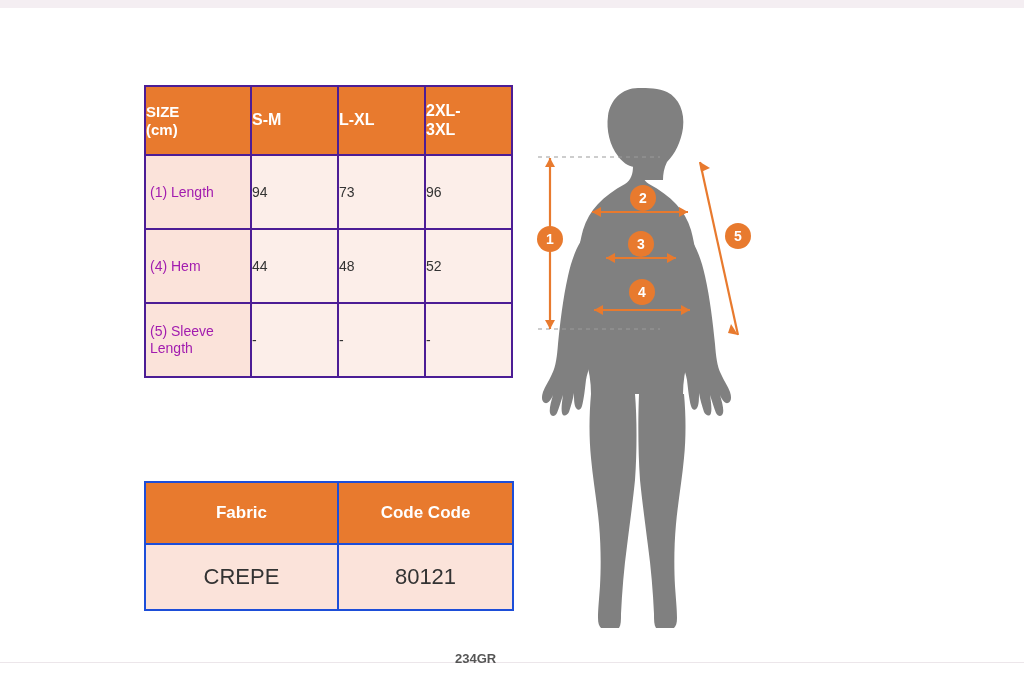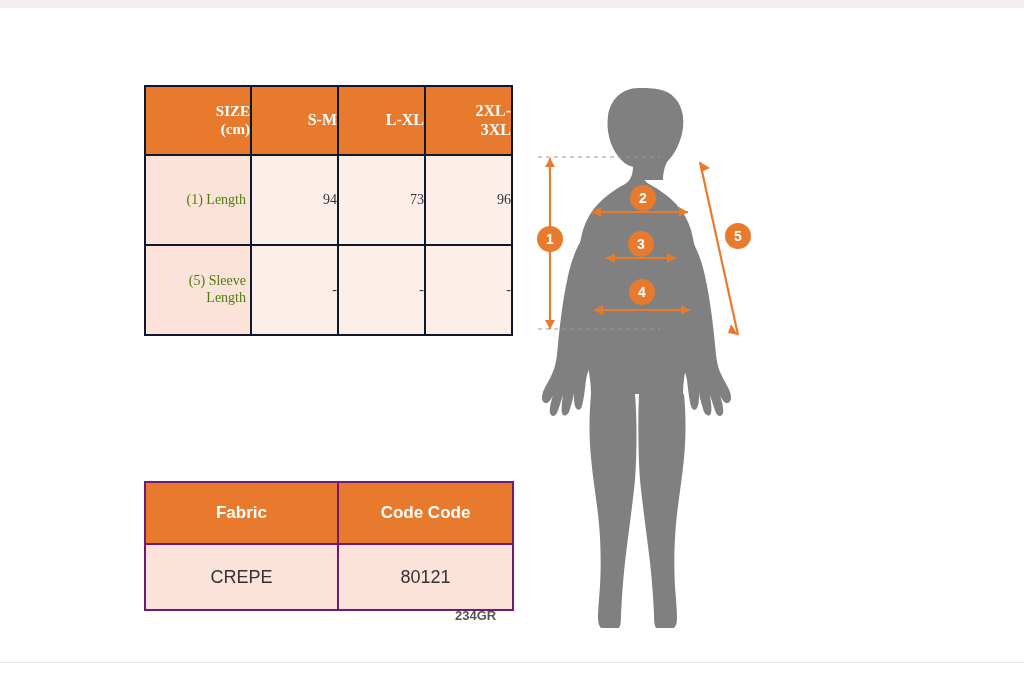--- a/index.html
+++ b/index.html
@@ -32,93 +32,92 @@
   
   .size-table {
     position: absolute;
     left: 144px;
     top: 85px;
     width: 368px;
     border-collapse: collapse;
     table-layout: fixed;
   }
   .size-table td, .size-table th {
-    border: 2px solid #0f172a;
-    text-align: right;
+    border: 2px solid #4c1d95;
+    text-align: left;
     vertical-align: middle;
     font-size: 15px;
     color: #3b3b3b;
     padding: 0;
-    font-family: Liberation Serif, serif;
   }
   .size-table thead th {
     background: #e87a2e;
     color: #ffffff;
     font-weight: bold;
     height: 67px;
     font-size: 16px;
     line-height: 1.15;
   }
   .size-table thead th.first-col {
     font-size: 15px;
   }
   .size-table tbody td {
     height: 64px;
   }
   .size-table tbody td.label-cell {
     background: #fbe3da;
     font-size: 14px;
-    color: #4d7c0f;
+    color: #a21caf;
     line-height: 1.2;
-    padding: 12px 4px;
+    padding: 4px 4px;
   }
   .size-table tbody td.value-cell {
     background: #fceee9;
     font-size: 14px;
     color: #333333;
   }
   .col-label { width: 106px; }
   .col-v { width: 87px; }
 
   
   .fabric-table {
     position: absolute;
     left: 144px;
     top: 481px;
     width: 368px;
     border-collapse: collapse;
     table-layout: fixed;
   }
   .fabric-table td, .fabric-table th {
-    border: 2px solid #701a75;
+    border: 2px solid #1d4ed8;
     text-align: center;
     vertical-align: middle;
     padding: 0;
   }
   .fabric-table thead th {
     background: #e87a2e;
     color: #ffffff;
     font-weight: bold;
     height: 60px;
     font-size: 17px;
   }
   .fabric-table tbody td {
     background: #fbe3da;
     height: 64px;
-    font-size: 18px;
+    font-size: 22px;
     color: #333333;
     margin-top: 45px;
   }
   .fabric-table .col-fab { width: 193px; }
   .fabric-table .col-model { width: 175px; }
 
   .code-note {
     position: absolute;
     left: 455px;
-    top: 608px;
+    top: 651px;
     font-size: 13px;
     color: #555555;
     font-weight: bold;
   }
 
   
   .figure-area {
     position: absolute;
     left: 520px;
     top: 40px;
@@ -163,20 +162,26 @@
     </tr>
   </thead>
   <tbody>
     <tr>
       <td class="label-cell">(1) Length</td>
       <td class="value-cell">94</td>
       <td class="value-cell">73</td>
       <td class="value-cell">96</td>
     </tr>
     <tr>
+      <td class="label-cell">(4) Hem</td>
+      <td class="value-cell">44</td>
+      <td class="value-cell">48</td>
+      <td class="value-cell">52</td>
+    </tr>
+    <tr>
       <td class="label-cell">
         <div>(5) Sleeve</div>
         <div>Length</div>
       </td>
       <td class="value-cell">-</td>
       <td class="value-cell">-</td>
       <td class="value-cell">-</td>
     </tr>
   </tbody>
 </table>

